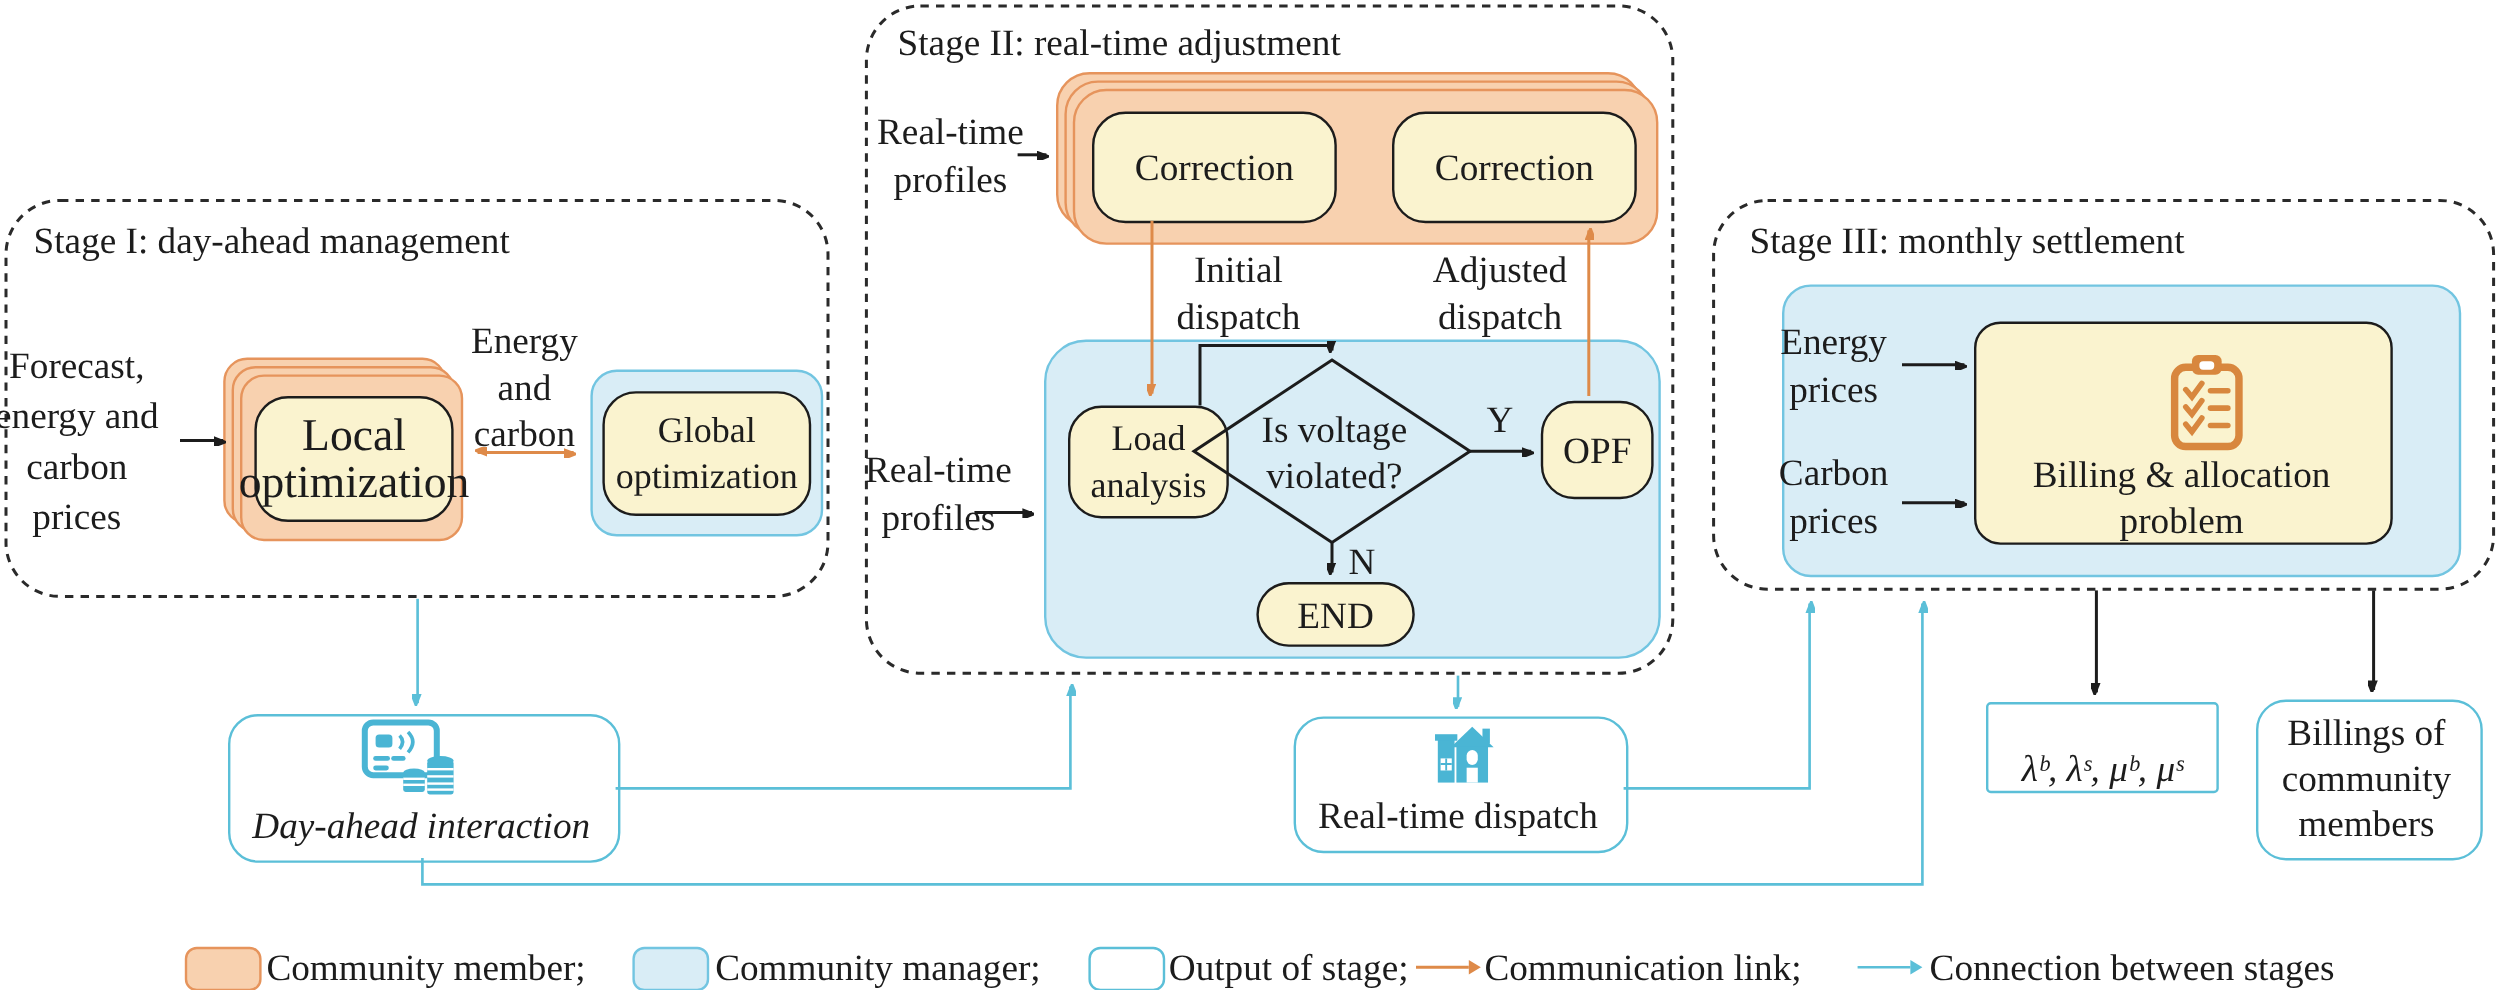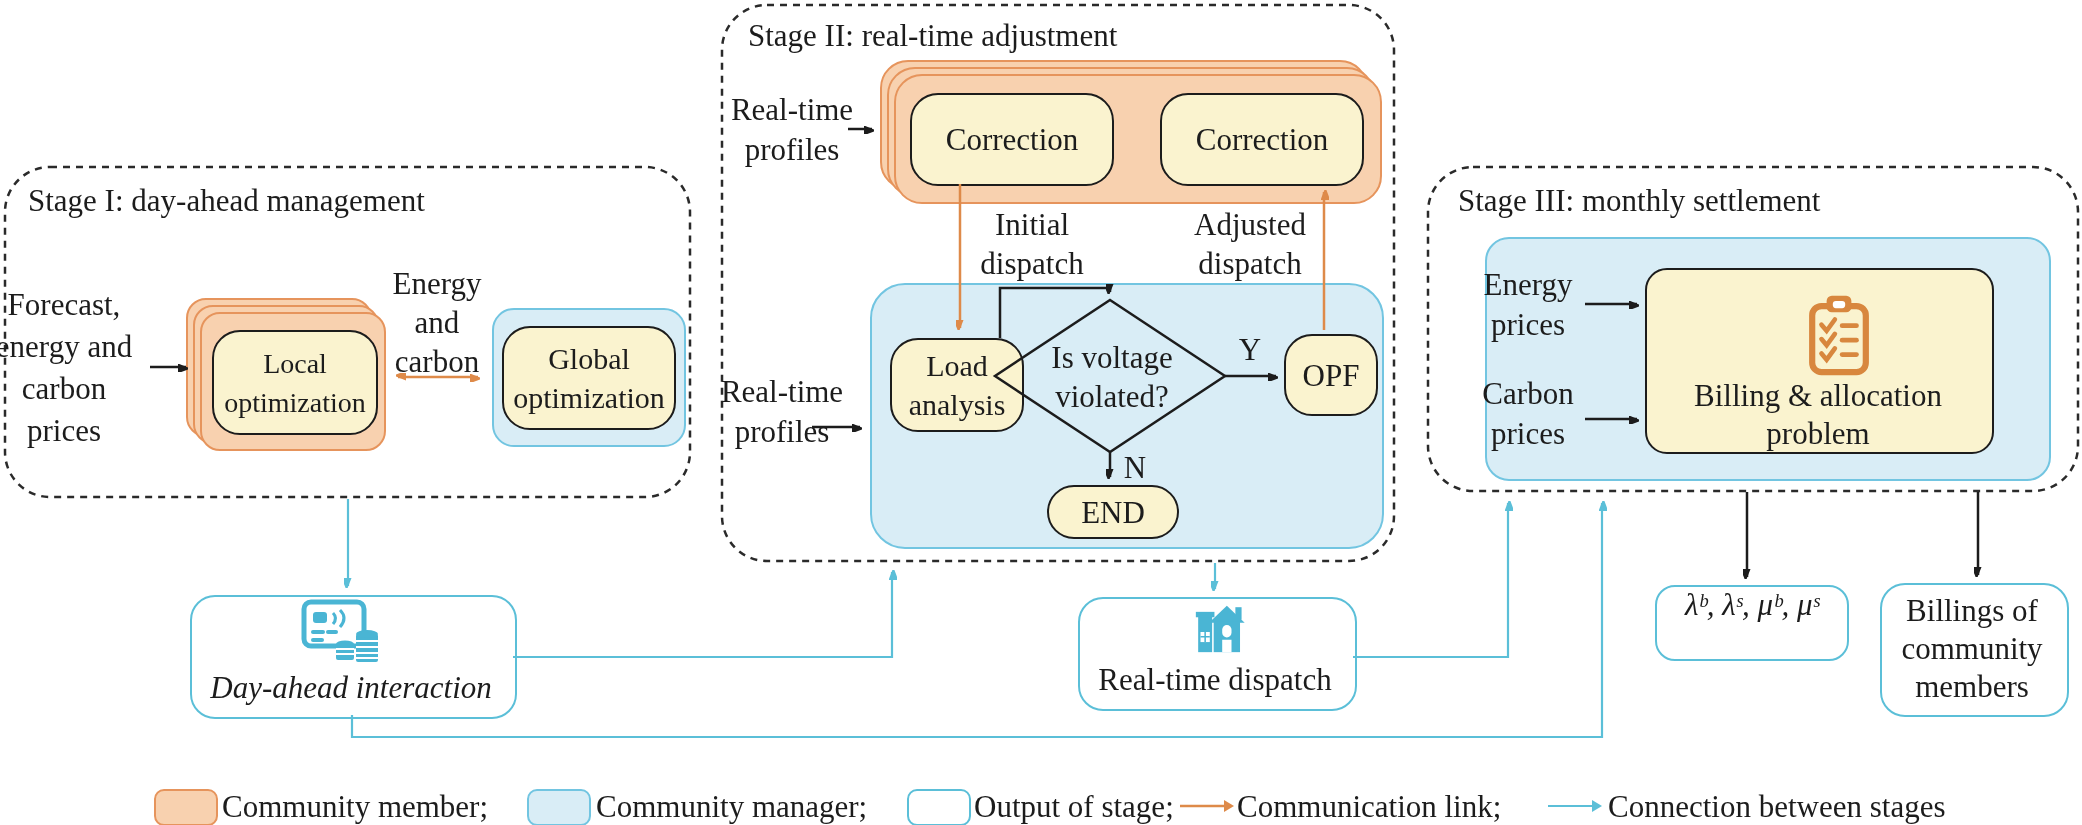--- a/index.html
+++ b/index.html
@@ -45,21 +45,21 @@
   <div class="txt" style="left:64px;top:284px;line-height:42px;">
     <div>Forecast,</div>
     <div>energy and</div>
     <div>carbon</div>
     <div>prices</div>
   </div>
 
   <div class="stack-layer" style="left:186px;top:298px;width:182px;height:135px;"></div>
   <div class="stack-layer" style="left:193px;top:305px;width:182px;height:135px;"></div>
   <div class="stack-layer" style="left:200px;top:312px;width:182px;height:135px;"></div>
-  <div class="yellow" style="left:212px;top:330px;width:162px;height:101px;font-size:28px;">
+  <div class="yellow" style="left:212px;top:330px;width:162px;height:101px;font-size:38px;">
     <div>
       <div>Local</div>
       <div>optimization</div>
     </div>
   </div>
 
   <div class="txt" style="left:437px;top:264px;line-height:39px;">
     <div>Energy</div>
     <div>and</div>
     <div>carbon</div>
@@ -195,21 +195,21 @@
       <rect x="22" y="20" width="18" height="46"></rect>
       <rect x="19" y="14" width="24" height="7"></rect>
     </g>
     <rect x="53" y="31" width="12" height="16" rx="6" fill="#fff"></rect>
     <rect x="53" y="50" width="12" height="16" fill="#fff"></rect>
     <rect x="25" y="40" width="12" height="13" fill="#fff"></rect>
     <path d="M31 40 v13 M25 46 h12" stroke="var(--icon-blue)" stroke-width="2"></path>
   </svg>
   <div class="txt" style="left:1215px;top:660px;">Real-time dispatch</div>
 
-  <div class="outbox" style="left:1655px;top:585px;width:190px;height:72px;border-radius:20px;display:flex;align-items:flex-start;justify-content:center;">
+  <div class="outbox" style="left:1655px;top:585px;width:190px;height:72px;border-radius:4px;display:flex;align-items:flex-end;justify-content:center;">
     <span style="font-size:31px;font-style:italic;">λᵇ, λˢ, μᵇ, μˢ</span>
   </div>
 
   <div class="outbox" style="left:1880px;top:583px;width:185px;height:130px;"></div>
   <div class="txt" style="left:1972px;top:592px;line-height:38px;">
     <div>Billings of</div>
     <div>community</div>
     <div>members</div>
   </div>
 

